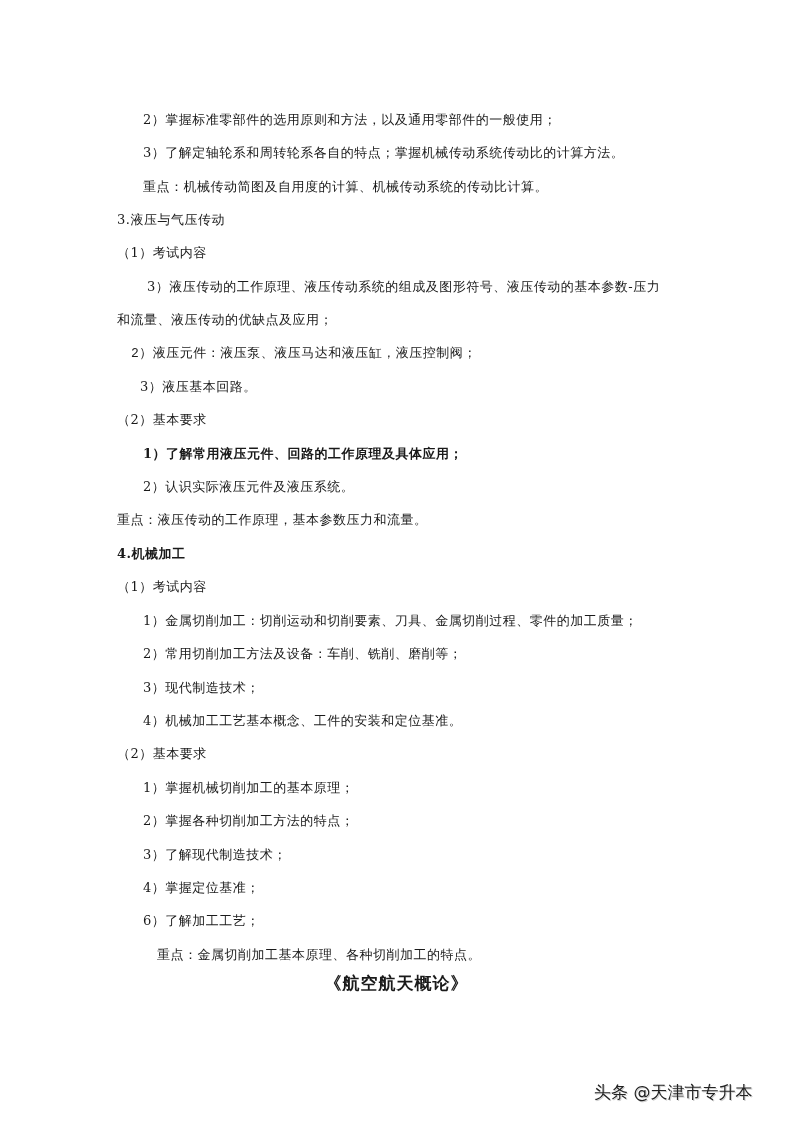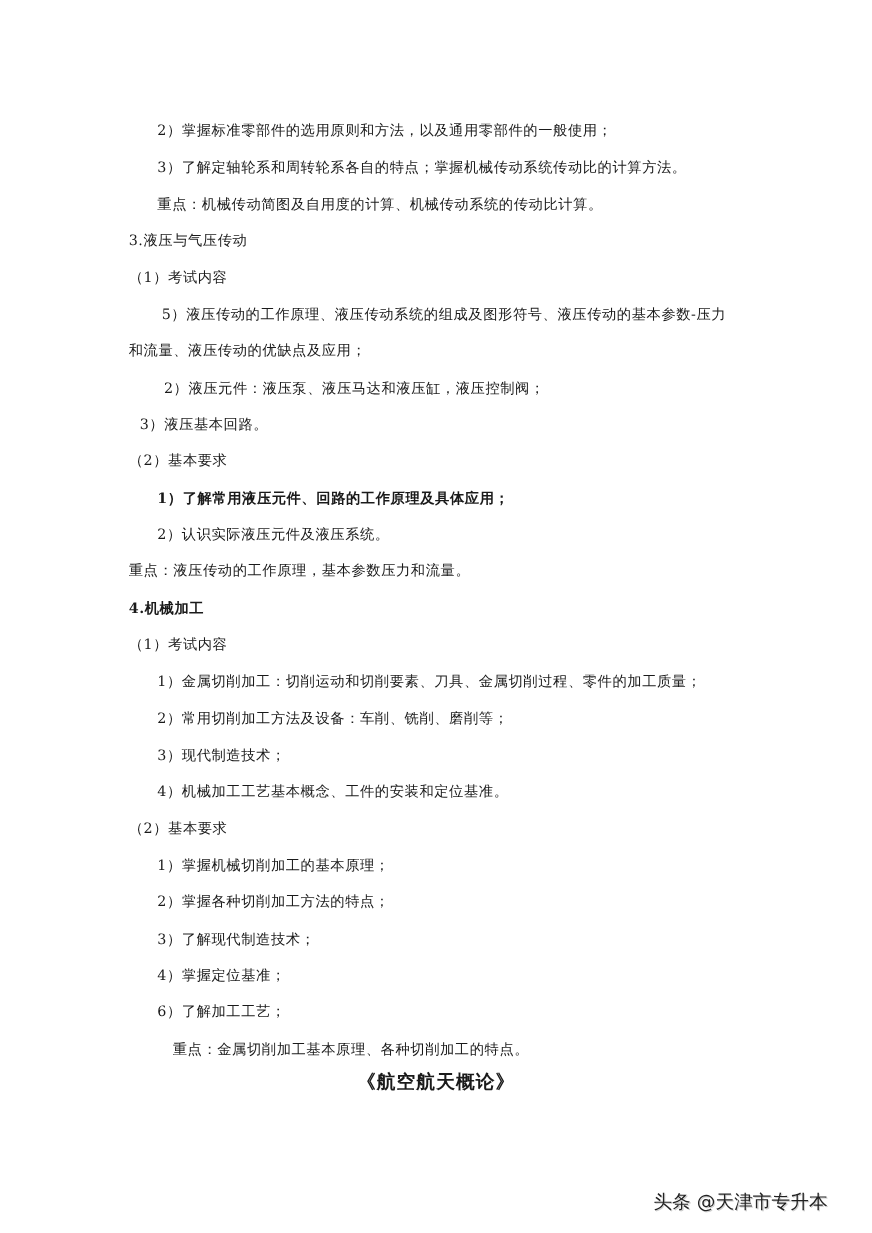--- a/index.html
+++ b/index.html
@@ -13,24 +13,24 @@
 </style>
 </head>
 <body>
 
 <div id="page">
     <div class="line" style="left: 143px; top: 112px;">2）掌握标准零部件的选用原则和方法，以及通用零部件的一般使用；</div>
     <div class="line" style="left: 143px; top: 145px;">3）了解定轴轮系和周转轮系各自的特点；掌握机械传动系统传动比的计算方法。</div>
     <div class="line" style="left: 143px; top: 179px;">重点：机械传动简图及自用度的计算、机械传动系统的传动比计算。</div>
     <div class="line" style="left: 117px; top: 212px;">3.液压与气压传动</div>
     <div class="line" style="left: 117px; top: 245px;">（1）考试内容</div>
-    <div class="line" style="left: 147px; top: 279px;">5）液压传动的工作原理、液压传动系统的组成及图形符号、液压传动的基本参数-压力</div>
+    <div class="line" style="left: 147px; top: 279px;">3）液压传动的工作原理、液压传动系统的组成及图形符号、液压传动的基本参数-压力</div>
     <div class="line" style="left: 117px; top: 312px;">和流量、液压传动的优缺点及应用；</div>
-    <div class="line" style="left: 149px; top: 346px;">2）液压元件：液压泵、液压马达和液压缸，液压控制阀；</div>
-    <div class="line" style="left: 127px; top: 379px;">3）液压基本回路。</div>
+    <div class="line" style="left: 131px; top: 346px; font-family: Liberation Mono, monospace;">2）液压元件：液压泵、液压马达和液压缸，液压控制阀；</div>
+    <div class="line" style="left: 140px; top: 379px;">3）液压基本回路。</div>
     <div class="line" style="left: 117px; top: 412px;">（2）基本要求</div>
     <div class="line" style="left: 143px; top: 446px; font-weight: bold;">1）了解常用液压元件、回路的工作原理及具体应用；</div>
     <div class="line" style="left: 143px; top: 479px;">2）认识实际液压元件及液压系统。</div>
     <div class="line" style="left: 117px; top: 512px;">重点：液压传动的工作原理，基本参数压力和流量。</div>
     <div class="line" style="left: 117px; top: 546px; font-weight: bold;">4.机械加工</div>
     <div class="line" style="left: 117px; top: 579px;">（1）考试内容</div>
     <div class="line" style="left: 143px; top: 613px;">1）金属切削加工：切削运动和切削要素、刀具、金属切削过程、零件的加工质量；</div>
     <div class="line" style="left: 143px; top: 646px;">2）常用切削加工方法及设备：车削、铣削、磨削等；</div>
     <div class="line" style="left: 143px; top: 680px;">3）现代制造技术；</div>
     <div class="line" style="left: 143px; top: 713px;">4）机械加工工艺基本概念、工件的安装和定位基准。</div>

